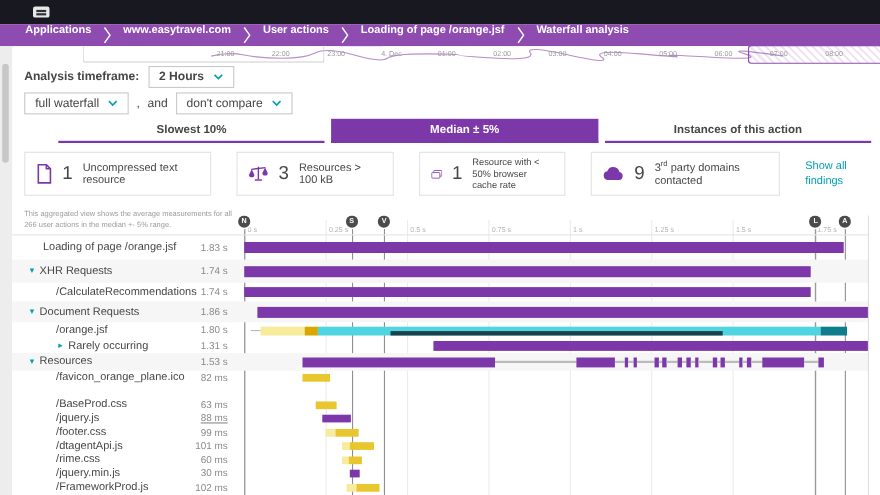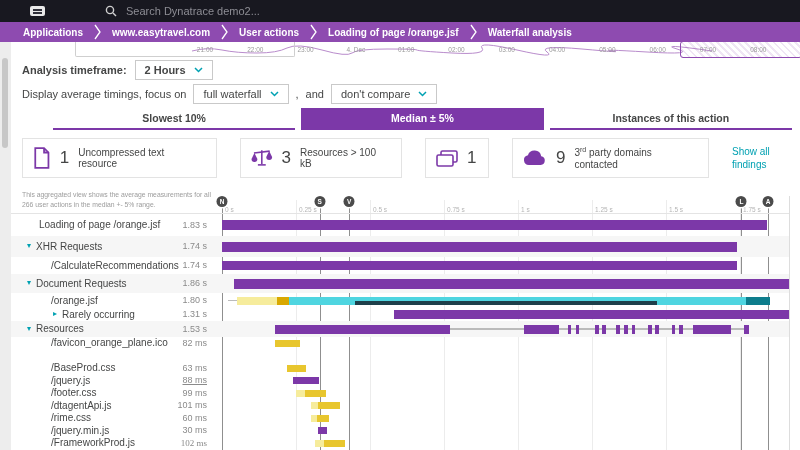--- a/index.html
+++ b/index.html
@@ -7,21 +7,21 @@
   #screen{position:relative;width:800px;height:450px;background:#fff;overflow:hidden;}
 
   
   #topbar{position:absolute;left:0;top:0;width:800px;height:22px;background:#181820;display:flex;align-items:center;}
   .appicon{width:15px;height:10px;background:#e8e8e8;border-radius:2px;margin-left:30px;position:relative;}
   .appicon:before{content:"";position:absolute;left:3px;top:3px;width:9px;height:1.5px;background:#30303a;box-shadow:0 3px 0 #30303a;}
   .searchwrap{display:flex;align-items:center;margin-left:60px;gap:9px;}
   .search-text{color:#8d8d94;font-size:11px;}
 
   
-  #breadcrumb{position:absolute;left:0;top:22px;width:800px;height:20px;background:#8E4BB0;display:flex;align-items:center;padding-left:14px;}
+  #breadcrumb{position:absolute;left:0;top:22px;width:800px;height:20px;background:#8E4BB0;display:flex;padding-left:14px;}
   .bc-item{color:#fff;font-size:10px;font-weight:bold;padding:0 9px;white-space:nowrap;cursor:pointer;}
   .bc-sep{display:flex;align-items:center;margin:0 2px;}
   #bc-pointer{position:absolute;left:308px;top:42px;width:40px;height:6px;background:#8E4BB0;border-radius:0 0 4px 4px;}
 
   
   #timeline{position:absolute;left:12px;top:42px;width:788px;height:17px;background:#fff;}
   .tl-label{position:absolute;top:4px;transform:translateX(-50%);font-size:6.5px;color:#9a9a9a;white-space:nowrap;}
   #tl-overlay-box{position:absolute;left:63px;top:0px;width:220px;height:15px;border:1px solid #cfcfcf;border-top:none;background:transparent;border-radius:0 0 2px 2px;}
   #tl-selection{position:absolute;left:668px;top:-1px;width:122px;height:17px;border:1.5px solid #8E4BB0;border-radius:3px;background:repeating-linear-gradient(45deg,rgba(142,75,176,.14) 0 2px,rgba(142,75,176,0) 2px 5px);}
   #tl-spark{position:absolute;left:0;top:0;}
@@ -69,27 +69,20 @@
   .wf-timing{position:absolute;left:140px;width:56px;text-align:right;font-size:9px;color:#8a8a8a;}
   .wf-seg{position:absolute;}
   .right-border{position:absolute;left:778px;top:14px;bottom:0;width:1px;background:#ddd;}
 </style>
 </head>
 <body>
 <div id="screen">
 
   <div id="topbar">
     <div class="appicon"></div>
-    <div class="searchwrap">
-      <svg width="12" height="12" viewBox="0 0 12 12">
-          <circle cx="5" cy="5" r="3.6" fill="none" stroke="#cfcfcf" stroke-width="1.4"></circle>
-          <line x1="8" y1="8" x2="11" y2="11" stroke="#cfcfcf" stroke-width="1.4"></line>
-        </svg>
-      <span class="search-text">Search Dynatrace demo2...</span>
-    </div>
   </div>
 
   <div id="breadcrumb">
       <span class="bc-item">Applications</span>
       <span class="bc-sep">
         <svg width="7" height="16" viewBox="0 0 7 16">
           <polyline points="1,1 6,8 1,15" fill="none" stroke="#fff" stroke-width="1.3"></polyline>
         </svg>
       </span>
       <span class="bc-item">www.easytravel.com</span>
@@ -138,21 +131,20 @@
     <span class="ctl-label bold">Analysis timeframe:</span>
     <div class="dropdown bold">
       <span>2 Hours</span>
       <svg width="9" height="6" viewBox="0 0 9 6">
           <polyline points="1,1 4.5,4.5 8,1" fill="none" stroke="#00A1B2" stroke-width="1.5"></polyline>
         </svg>
     </div>
   </div>
 
   <div id="controls2">
-    <span class="ctl-label">Display average timings, focus on</span>
     <div class="dropdown">
       <span>full waterfall</span>
       <svg width="9" height="6" viewBox="0 0 9 6">
           <polyline points="1,1 4.5,4.5 8,1" fill="none" stroke="#00A1B2" stroke-width="1.5"></polyline>
         </svg>
     </div>
     <span class="ctl-label">,</span>
     <span class="ctl-label">and</span>
     <div class="dropdown">
       <span>don't compare</span>
@@ -187,20 +179,21 @@
         </svg>
       <span class="cnt">3</span>
       <span class="lbl">Resources &gt; 100 kB</span>
     </div>
     <div class="card">
       <svg width="22" height="17" viewBox="0 0 22 17">
           <rect x="5" y="1" width="16" height="11" rx="1.5" fill="none" stroke="#7C38A8" stroke-width="1.6"></rect>
           <rect x="1" y="5" width="16" height="11" rx="1.5" fill="#fff" stroke="#7C38A8" stroke-width="1.6"></rect>
         </svg>
       <span class="cnt">1</span>
+      <span class="lbl small">Resource with &lt; 50% browser cache rate</span>
     </div>
     <div class="card">
       <svg width="24" height="16" viewBox="0 0 24 16">
           <path d="M6 15 a5 5 0 0 1 -1 -9.9 a7 7 0 0 1 13.5 1 a4.5 4.5 0 0 1 -0.5 8.9 z" fill="#7C38A8"></path>
         </svg>
       <span class="cnt">9</span>
       <span class="lbl"><span>3</span><sup>rd</sup><span> party domains contacted</span></span>
     </div>
     <div class="findings-link">Show all findings</div>
   </div>
@@ -375,20 +368,20 @@
           <div class="wf-label" style="left: 40px; top: 0.25px;">
             <span>/jquery.min.js</span>
           </div>
           <div class="wf-timing" style="top: 0.75px;">30 ms</div>
           <div class="wf-seg" style="left: 307.2px; width: 8.88px; top: 2.75px; height: 7px; background: rgb(124, 56, 168);"></div>
         </div>
         <div class="wf-row" style="top: 223px; height: 12.5px;">
           <div class="wf-label" style="left: 40px; top: 0.25px;">
             <span>/FrameworkProd.js</span>
           </div>
-          <div class="wf-timing" style="top: 0.75px; font-family: Liberation Serif, serif;">102 ms</div>
+          <div class="wf-timing" style="top: 0.75px;">102 ms</div>
           <div class="wf-seg" style="left: 304.24px; width: 8.88px; top: 2.75px; height: 7px; background: rgb(246, 236, 156);"></div>
           <div class="wf-seg" style="left: 313.12px; width: 21.312px; top: 2.75px; height: 7px; background: rgb(232, 198, 46);"></div>
         </div>
       </div>
     <div class="right-border"></div>
   </div>
 </div>
 
 </body></html>

